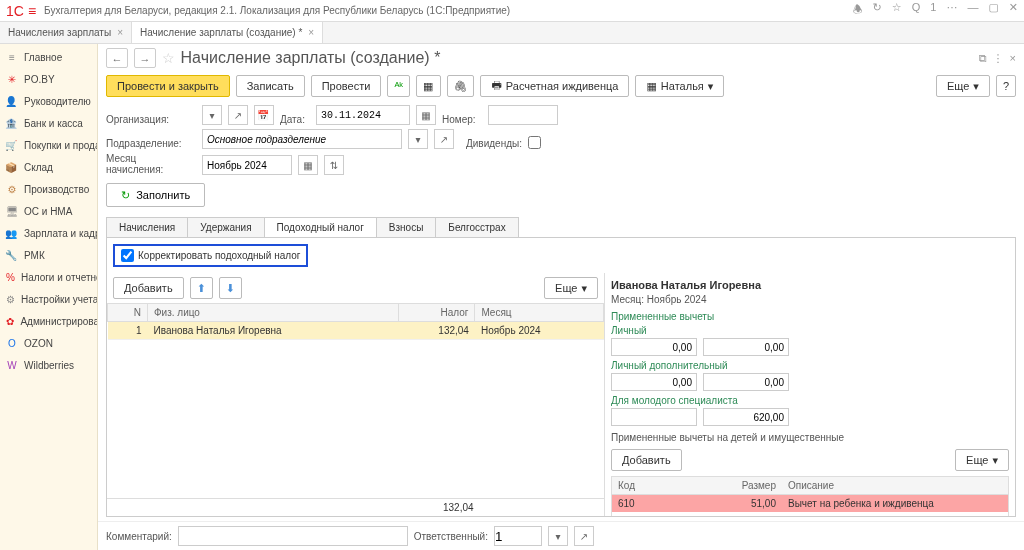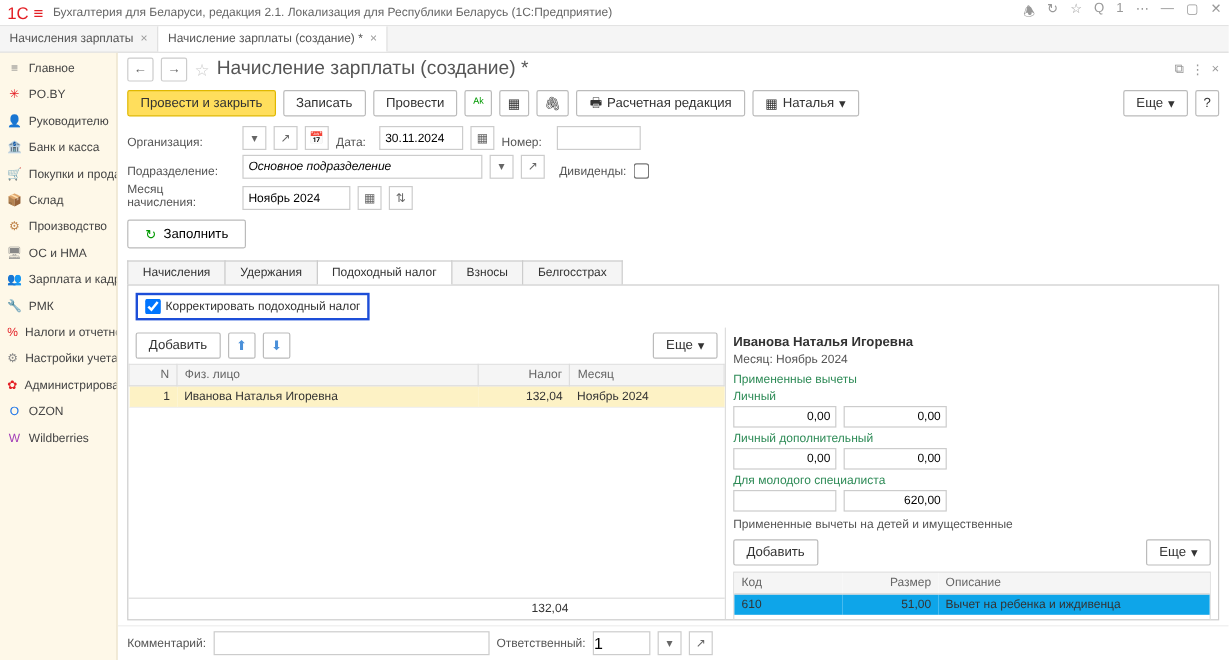--- a/index.html
+++ b/index.html
@@ -73,21 +73,21 @@
 .rp-row2 { display: flex; gap: 6px; padding: 1px 0 3px; }
 .rp-row2 input { width: 86px; height: 18px; border: 1px solid #ccc; text-align: right; padding: 0 4px; font-size: 10px; }
 .rp-plain { font-size: 10px; color: #555; padding: 3px 0; }
 .rp-toolbar { display: flex; gap: 6px; align-items: center; padding: 3px 0; }
 .rp-toolbar .right { margin-left: auto; }
 
 .mini-table { border: 1px solid #ddd; margin-top: 2px; }
 .mini-table table { width: 100%; border-collapse: collapse; font-size: 10px; }
 .mini-table th { background: #f5f5f5; border-bottom: 1px solid #ddd; padding: 3px 6px; text-align: left; font-weight: normal; color: #666; }
 .mini-table td { padding: 3px 6px; }
-.mini-table tr.sel td { background: #0ea5e9; }
+.mini-table tr.sel td { background: #fca5a5; }
 .mini-body { height: 50px; }
 
 .comment-row { padding: 4px 8px; display: flex; align-items: center; gap: 6px; border-top: 1px solid #eee; }
 .comment-row .ci { height: 20px; border: 1px solid #ccc; flex: 0 0 230px; }
 .comment-row .cl { font-size: 10px; color: #555; }
 .comment-row .cs { height: 20px; border: 1px solid #ccc; width: 48px; }
 
 .green { color: #090; }
 </style>
 </head>
@@ -200,21 +200,21 @@
 
     <div class="toolbar">
       <button class="btn primary">Провести и закрыть</button>
       <button class="btn">Записать</button>
       <button class="btn">Провести</button>
       <button class="btn sm" style="color:#090">ᴬᵏ</button>
       <button class="btn sm">▦</button>
       <button class="btn sm">🖇</button>
       <button class="btn">
           <span>🖶</span>
-          <span>Расчетная редакция</span>
+          <span>Расчетная иждивенца</span>
         </button>
       <button class="btn">
           <span>▦</span>
           <span>Наталья</span>
           <span>▾</span>
         </button>
       <div class="right">
         <button class="btn">
             <span>Еще</span>
             <span>▾</span>
@@ -222,21 +222,21 @@
         <button class="btn sm">?</button>
       </div>
     </div>
 
     <div class="formrow">
       <span class="flabel">Организация:</span>
       <span class="ficon">▾</span>
       <span class="ficon">↗</span>
       <span class="ficon">📅</span>
       <span class="flabel" style="width:30px">Дата:</span>
-      <input class="finput" style="width: 70px;" value="30.11.2024">
+      <input class="finput" style="width: 94px; font-family: Liberation Mono, monospace;" value="30.11.2024">
       <span class="ficon">▦</span>
       <span class="flabel" style="width:40px">Номер:</span>
       <input class="finput" style="width: 70px;" value="">
     </div>
 
     <div class="formrow">
       <span class="flabel">Подразделение:</span>
       <input class="finput" style="width: 200px; font-style: italic;" value="Основное подразделение">
       <span class="ficon">▾</span>
       <span class="ficon">↗</span>

